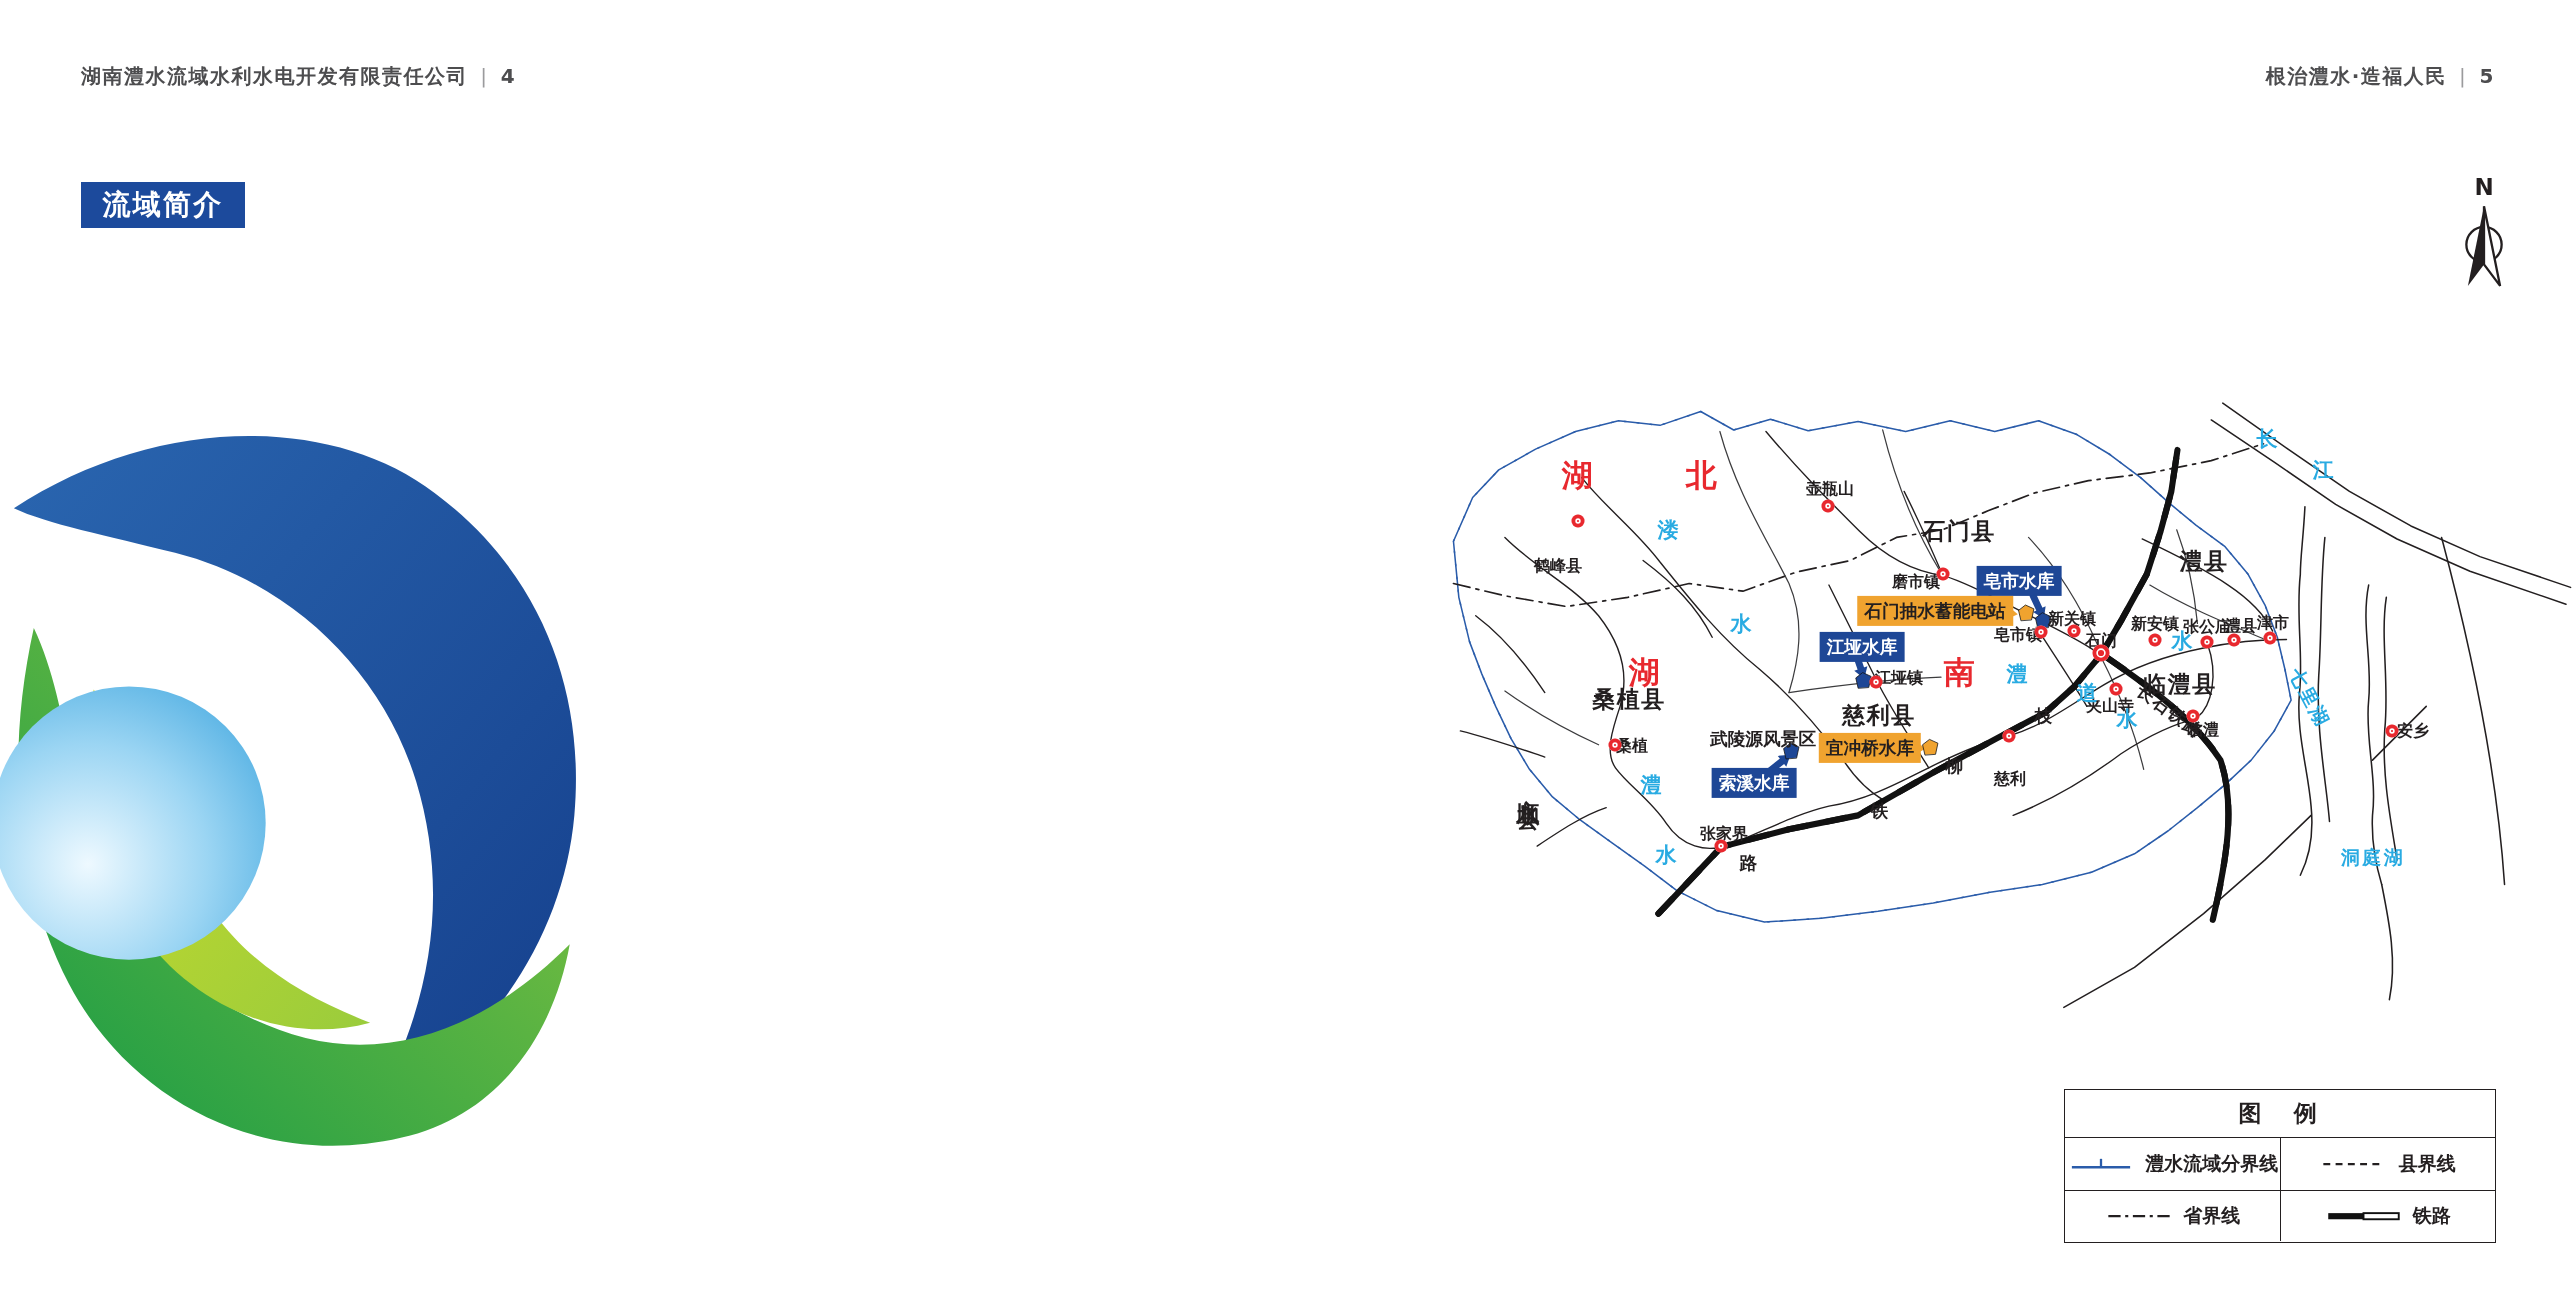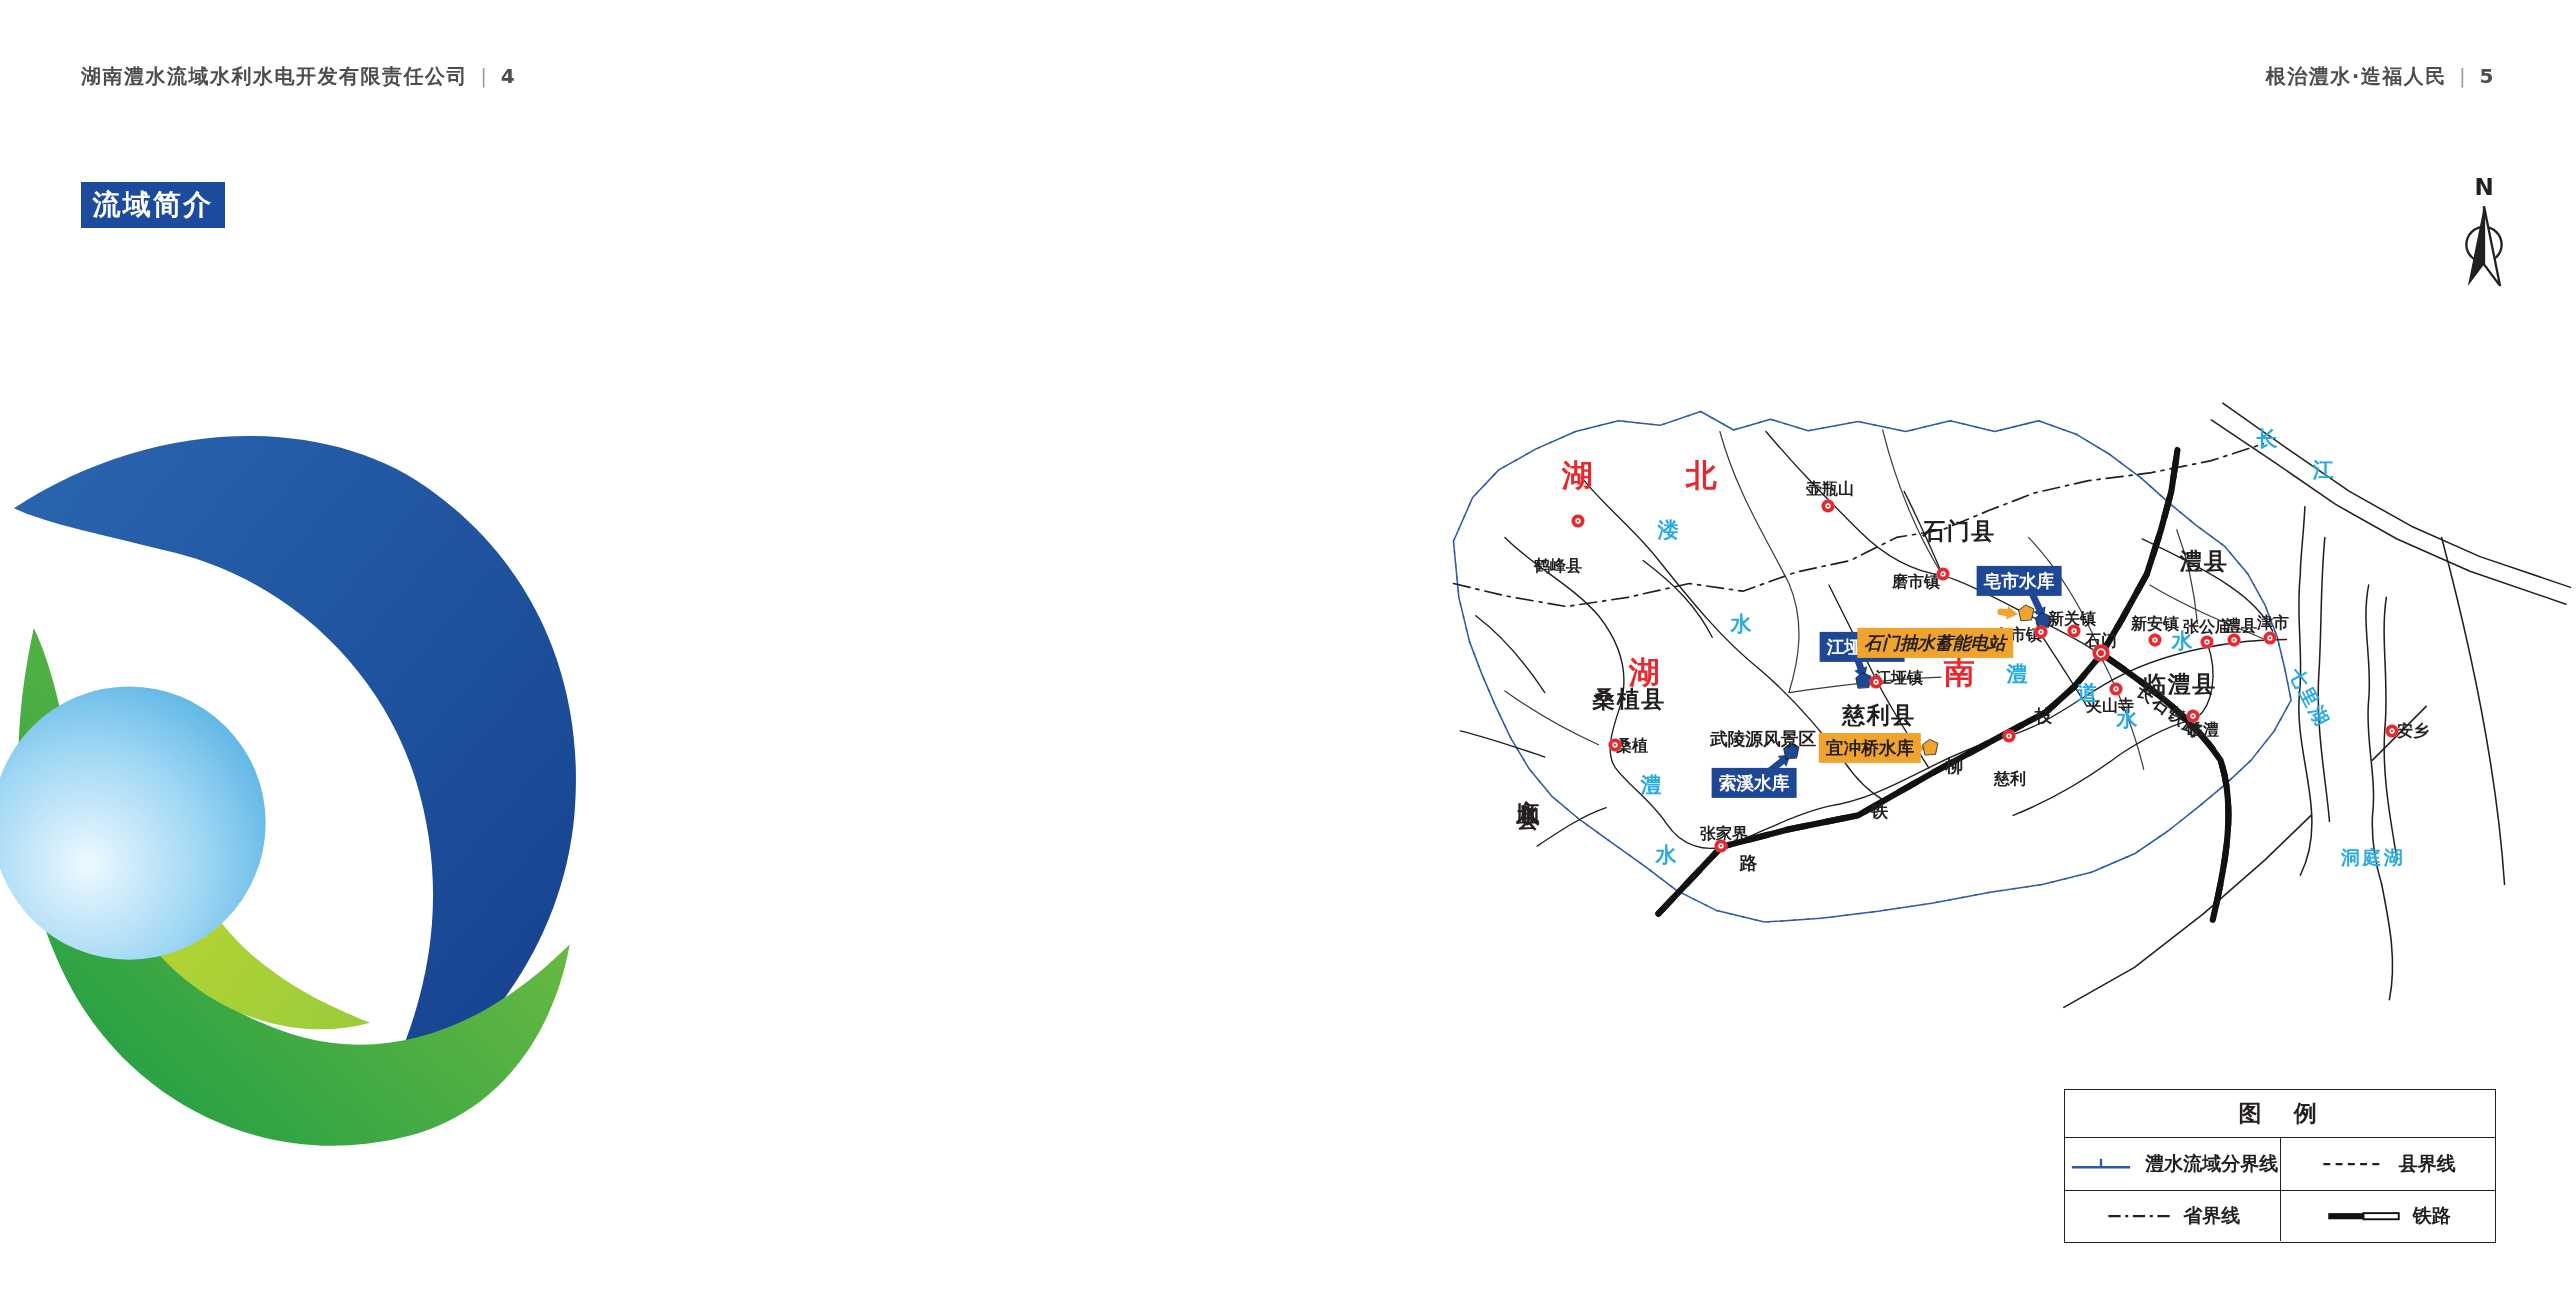--- a/index.html
+++ b/index.html
@@ -11,21 +11,21 @@
   body{background:#888;font-family:"DejaVu Sans","Liberation Sans",sans-serif;}
   .spread{position:relative;width:2576px;height:1306px;background:#ffffff;overflow:hidden;}
 
   
   .hdr{position:absolute;top:63px;font-size:20px;font-weight:bold;color:var(--header-gray);letter-spacing:1.5px;white-space:nowrap;}
   .hdr .sep{font-weight:normal;color:#9b9b9d;margin:0 12.3px;}
   .hdr-left{left:81px;}
   .hdr-right{right:81px;}
 
   
-  .badge{position:absolute;left:81px;top:182px;width:144px;height:46px;background:#1c4a9c;
+  .badge{position:absolute;left:81px;top:182px;width:164px;height:46px;background:#1c4a9c;
          color:#fff;font-size:28px;font-weight:bold;display:flex;align-items:center;justify-content:center;letter-spacing:2.3px;}
 
   
   .bodytext{position:absolute;left:630px;top:427px;width:693px;color:var(--text-dark);
             font-size:25px;line-height:36px;font-weight:600;text-align:justify;}
   .bodytext p{text-indent:2em;margin-bottom:35px;}
 
   
   .map-title{position:absolute;left:1695px;top:178px;font-size:41px;font-weight:bold;color:var(--accent-blue);letter-spacing:3.1px;white-space:nowrap;}
 
@@ -288,21 +288,21 @@
       <span class="dot" style="left: 2116px; top: 689px;"></span>
       <span class="dot" style="left: 2392px; top: 731px;"></span>
       <span class="dot" style="left: 1615px; top: 745px;"></span>
       <span class="dot" style="left: 1721px; top: 846px;"></span>
       <span class="dot" style="left: 2009px; top: 736px;"></span>
       <span class="dot" style="left: 1876px; top: 682px;"></span>
       <span class="tag blue" style="left: 2019px; top: 581px;">皂市水库</span>
       <span class="tag blue" style="left: 1862px; top: 647px;">江垭水库</span>
       <span class="tag blue" style="left: 1754px; top: 783px;">索溪水库</span>
       <span class="tag orange" style="left: 1870px; top: 748px;">宜冲桥水库</span>
-      <span class="tag orange" style="left: 1935px; top: 643px; font-style: italic;">石门抽水蓄能电站</span>
+      <span class="tag orange" style="left: 1935px; top: 611px;">石门抽水蓄能电站</span>
     </div>
 
   <div class="legend">
     <div class="ltitle">图　例</div>
     <div class="lgrid">
       <div class="lcell">
         <svg class="lsym" width="68" height="18.4" viewBox="0 0 88 24">
           <line x1="6" y1="16" x2="82" y2="16" stroke="var(--boundary-blue)" stroke-width="3"></line>
           <line x1="44" y1="16" x2="44" y2="5" stroke="var(--boundary-blue)" stroke-width="3"></line>
         </svg>

